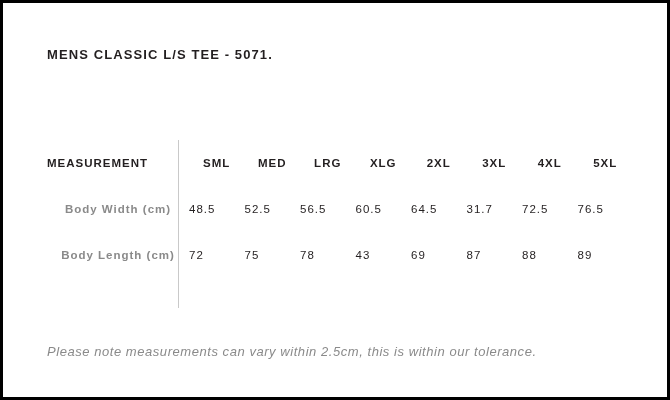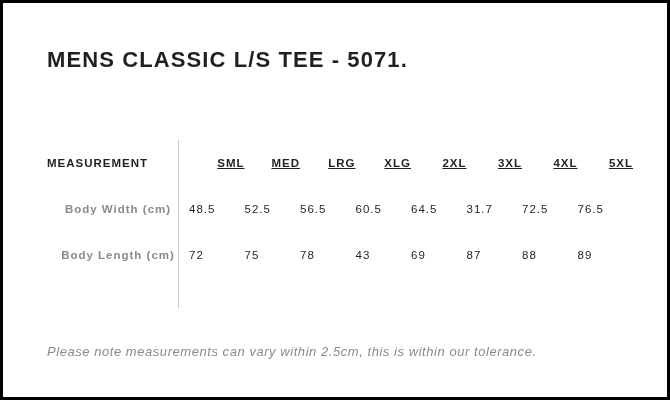--- a/index.html
+++ b/index.html
@@ -26,21 +26,21 @@
     position: absolute;
     left: 44px;
     top: 0;
     right: 40px;
     bottom: 0;
   }
   .title {
     position: absolute;
     left: 0;
     top: 44px;
-    font-size: 22px;
+    font-size: 13px;
     font-weight: bold;
     letter-spacing: 1.1px;
     color: #231f20;
     white-space: nowrap;
   }
   .table-wrap {
     position: absolute;
     left: 0;
     top: 137px;
     width: 586px;
@@ -63,27 +63,26 @@
     text-align: left;
     width: 142px;
     font-weight: bold;
     letter-spacing: 1.3px;
     color: #231f20;
     font-size: 11.5px;
     padding-left: 2px;
     box-sizing: border-box;
   }
   th.size-head {
-    text-align: right;
+    text-align: center;
     font-weight: bold;
     letter-spacing: 1.2px;
     color: #231f20;
     font-size: 11.5px;
     width: 55.5px;
-    text-decoration: underline;
   }
   td.row-label {
     text-align: center;
     color: #8a8a8a;
     font-weight: bold;
     letter-spacing: 1px;
     font-size: 11.5px;
     padding-left: 2px;
     box-sizing: border-box;
   }

